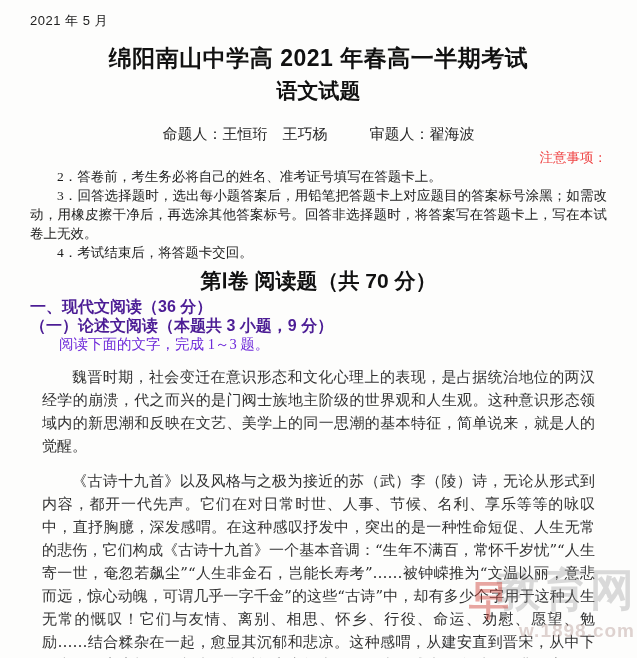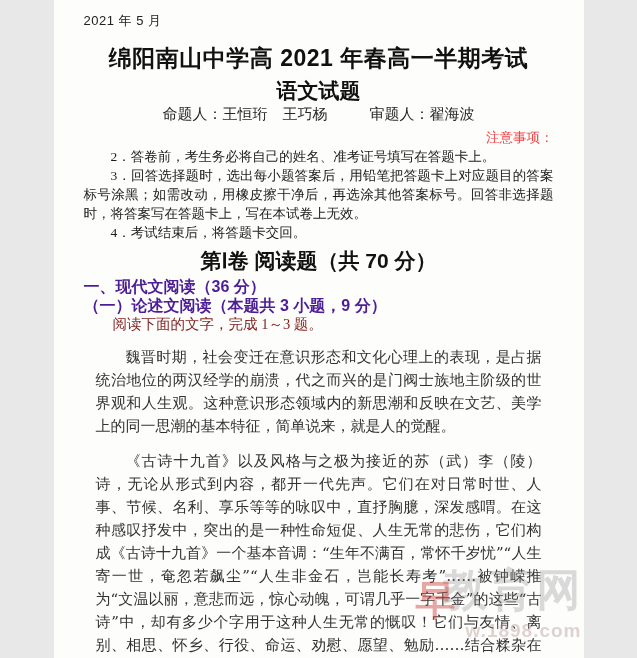--- a/index.html
+++ b/index.html
@@ -1,18 +1,18 @@
 <!DOCTYPE html>
 <html><head>
 <meta charset="utf-8">
 <style>
   html, body { margin: 0; padding: 0; background: #e8e8e8; }
   .page {
     position: relative;
-    width: 530px;
+    width: 637px;
     height: 658px;
     margin: 0 auto;
     background: #fdfdfc;
     box-sizing: border-box;
     padding: 12px 30px 0 30px;
     overflow: hidden;
     color: #1b1b1b;
     font-family: "Liberation Serif", serif;
   }
   .date {
@@ -32,21 +32,21 @@
   }
   .subtitle {
     margin: 3px 0 0 0;
     text-align: center;
     font-family: "Liberation Sans", sans-serif;
     font-size: 21px;
     font-weight: 700;
     color: #111;
   }
   .examiners {
-    margin-top: 0;
+    margin-top: 20px;
     text-align: center;
     font-size: 15px;
     color: #262626;
   }
   .examiners .gap { display: inline-block; width: 42px; }
   .notice { margin-top: 4px; }
   .notice-heading {
     font-size: 13.5px;
     line-height: 19px;
     color: #ef4444;
@@ -73,21 +73,21 @@
     font-size: 16px;
     font-weight: 700;
     line-height: 19px;
     color: #4c1d95;
   }
   .instruction {
     margin: 0;
     font-size: 14.5px;
     line-height: 19px;
     text-indent: 2em;
-    color: #7f1d1d;
+    color: #6d28d9;
   }
   .passage p {
     margin: 12px;
     font-size: 15px;
     line-height: 23px;
     text-indent: 2em;
     text-align: justify;
     color: #323232;
     font-family: "DejaVu Serif", serif;
   }

